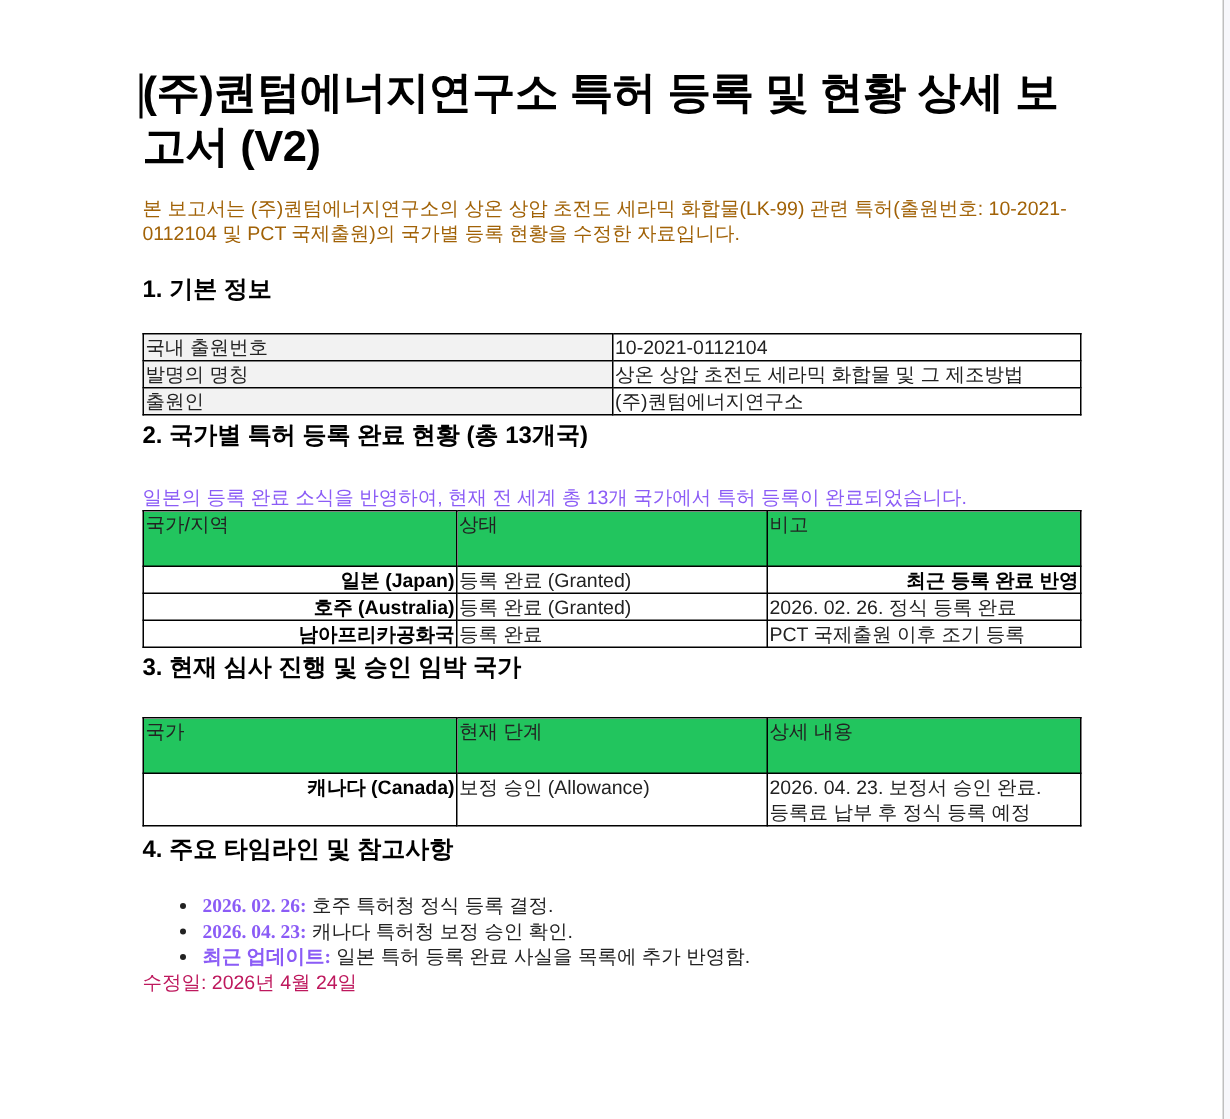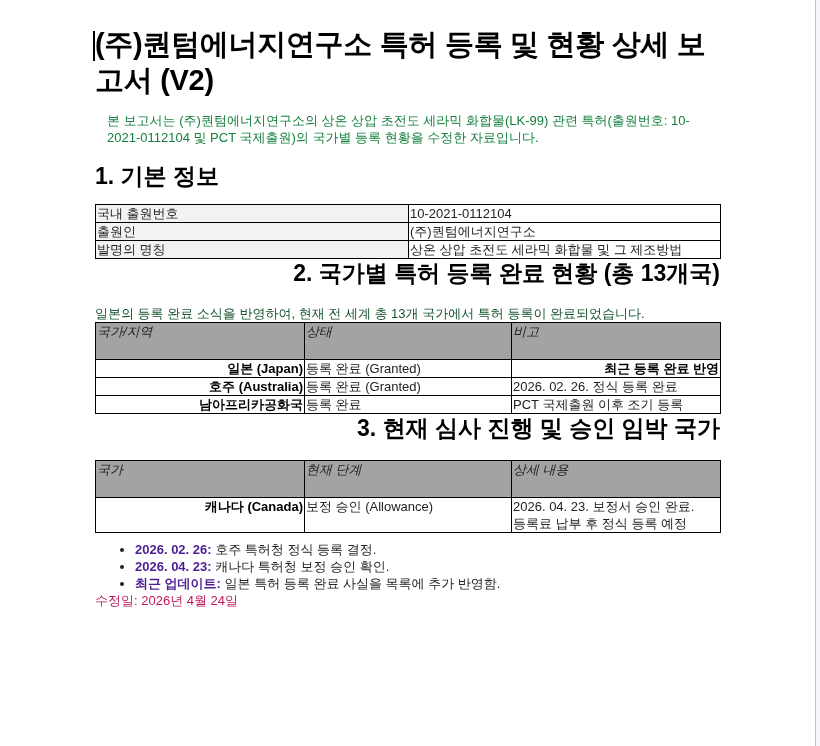--- a/index.html
+++ b/index.html
@@ -4,53 +4,53 @@
 <style>
   html, body { margin: 0; padding: 0; }
   body {
     width: 820px; height: 746px; overflow: hidden;
     background: #ffffff;
     font-family: "Liberation Sans", "DejaVu Sans", sans-serif;
     color: #000;
     position: relative;
   }
   .page {
-    position: absolute; left: 95px; top: 26px; width: 625px;
+    position: absolute; left: 95px; top: 44px; width: 625px;
   }
   h1 {
     font-size: 29px; font-weight: bold; line-height: 36px;
     margin: 0 0 14px 0; position: relative; letter-spacing: -0.3px;
   }
   .caret {
     position: absolute; left: -2px; top: 5px; width: 2px; height: 30px; background: #000;
   }
   p.intro {
-    font-size: 13px; line-height: 17px; margin: 0 0 16px 12px; color: #15803d;
+    font-size: 13px; line-height: 17px; margin: 0 0 16px 0; color: #a16207;
   }
   h2 {
-    font-size: 23px; font-weight: bold; line-height: 28px; margin: 0 0 14px 0;
+    font-size: 16px; font-weight: bold; line-height: 28px; margin: 0 0 14px 0;
   }
-  h2.tight { margin: 0 0 18px 0; text-align: right; }
+  h2.tight { margin: 0 0 18px 0; }
   table {
     border-collapse: collapse; width: 625px; table-layout: fixed;
     font-size: 13px; line-height: 17px; margin: 0 0 0 0;
   }
   td {
     border: 1px solid #000; padding: 0 1px; vertical-align: top; color: #222;
     white-space: nowrap; overflow: hidden;
   }
   .t1 td.label { background: #f2f2f2; }
-  .hdr td { background: #a3a3a3; height: 36px; font-style: italic; }
+  .hdr td { background: #22c55e; height: 36px; }
   td.b { font-weight: bold; color: #000; text-align: right; }
   .wrap td { white-space: normal; }
-  p.note { font-size: 13px; line-height: 17px; margin: 0; color: #14532d; }
+  p.note { font-size: 13px; line-height: 17px; margin: 0; color: #8b5cf6; }
   ul {
     margin: 8px 0 0 0; padding-left: 40px; font-size: 13px; line-height: 17px; color: #222;
   }
-  ul li b { color: #4c1d95; }
+  ul li b { color: #8b5cf6; font-family: Liberation Serif, serif; }
   .date { font-size: 13px; line-height: 17px; color: #be185d; }
   .scroll-line {
     position: absolute; left: 815px; top: 0; width: 1px; height: 746px; background: #bfbfbf;
   }
   .scroll-strip {
     position: absolute; left: 816px; top: 0; width: 4px; height: 746px; background: #f7f7fb;
   }
 </style>
 </head>
 <body>
@@ -67,26 +67,26 @@
     <colgroup>
         <col style="width:313px">
         <col style="width:312px">
       </colgroup>
     <tbody>
         <tr>
       <td class="label">국내 출원번호</td>
       <td>10-2021-0112104</td>
     </tr>
     <tr>
+      <td class="label">발명의 명칭</td>
+      <td>상온 상압 초전도 세라믹 화합물 및 그 제조방법</td>
+    </tr>
+    <tr>
       <td class="label">출원인</td>
       <td>(주)퀀텀에너지연구소</td>
-    </tr>
-    <tr>
-      <td class="label">발명의 명칭</td>
-      <td>상온 상압 초전도 세라믹 화합물 및 그 제조방법</td>
     </tr>
   </tbody>
     </table>
 
   <h2 class="tight">2. 국가별 특허 등록 완료 현황 (총 13개국)</h2>
   <p class="note">일본의 등록 완료 소식을 반영하여, 현재 전 세계 총 13개 국가에서 특허 등록이 완료되었습니다.</p>
   <table>
     <colgroup>
         <col style="width:209px">
         <col style="width:207px">
@@ -133,20 +133,21 @@
       <td class="b">캐나다 (Canada)</td>
       <td>보정 승인 (Allowance)</td>
       <td>
         <div>2026. 04. 23. 보정서 승인 완료.</div>
         <div>등록료 납부 후 정식 등록 예정</div>
       </td>
     </tr>
   </tbody>
     </table>
 
+  <h2 style="margin-top:2px;">4. 주요 타임라인 및 참고사항</h2>
   <ul>
     <li><b>2026. 02. 26:</b><span> 호주 특허청 정식 등록 결정.</span></li>
     <li><b>2026. 04. 23:</b><span> 캐나다 특허청 보정 승인 확인.</span></li>
     <li><b>최근 업데이트:</b><span> 일본 특허 등록 완료 사실을 목록에 추가 반영함.</span></li>
   </ul>
   <div class="date">수정일: 2026년 4월 24일</div>
 </div>
 
 <div class="scroll-line"></div>
 <div class="scroll-strip"></div>

